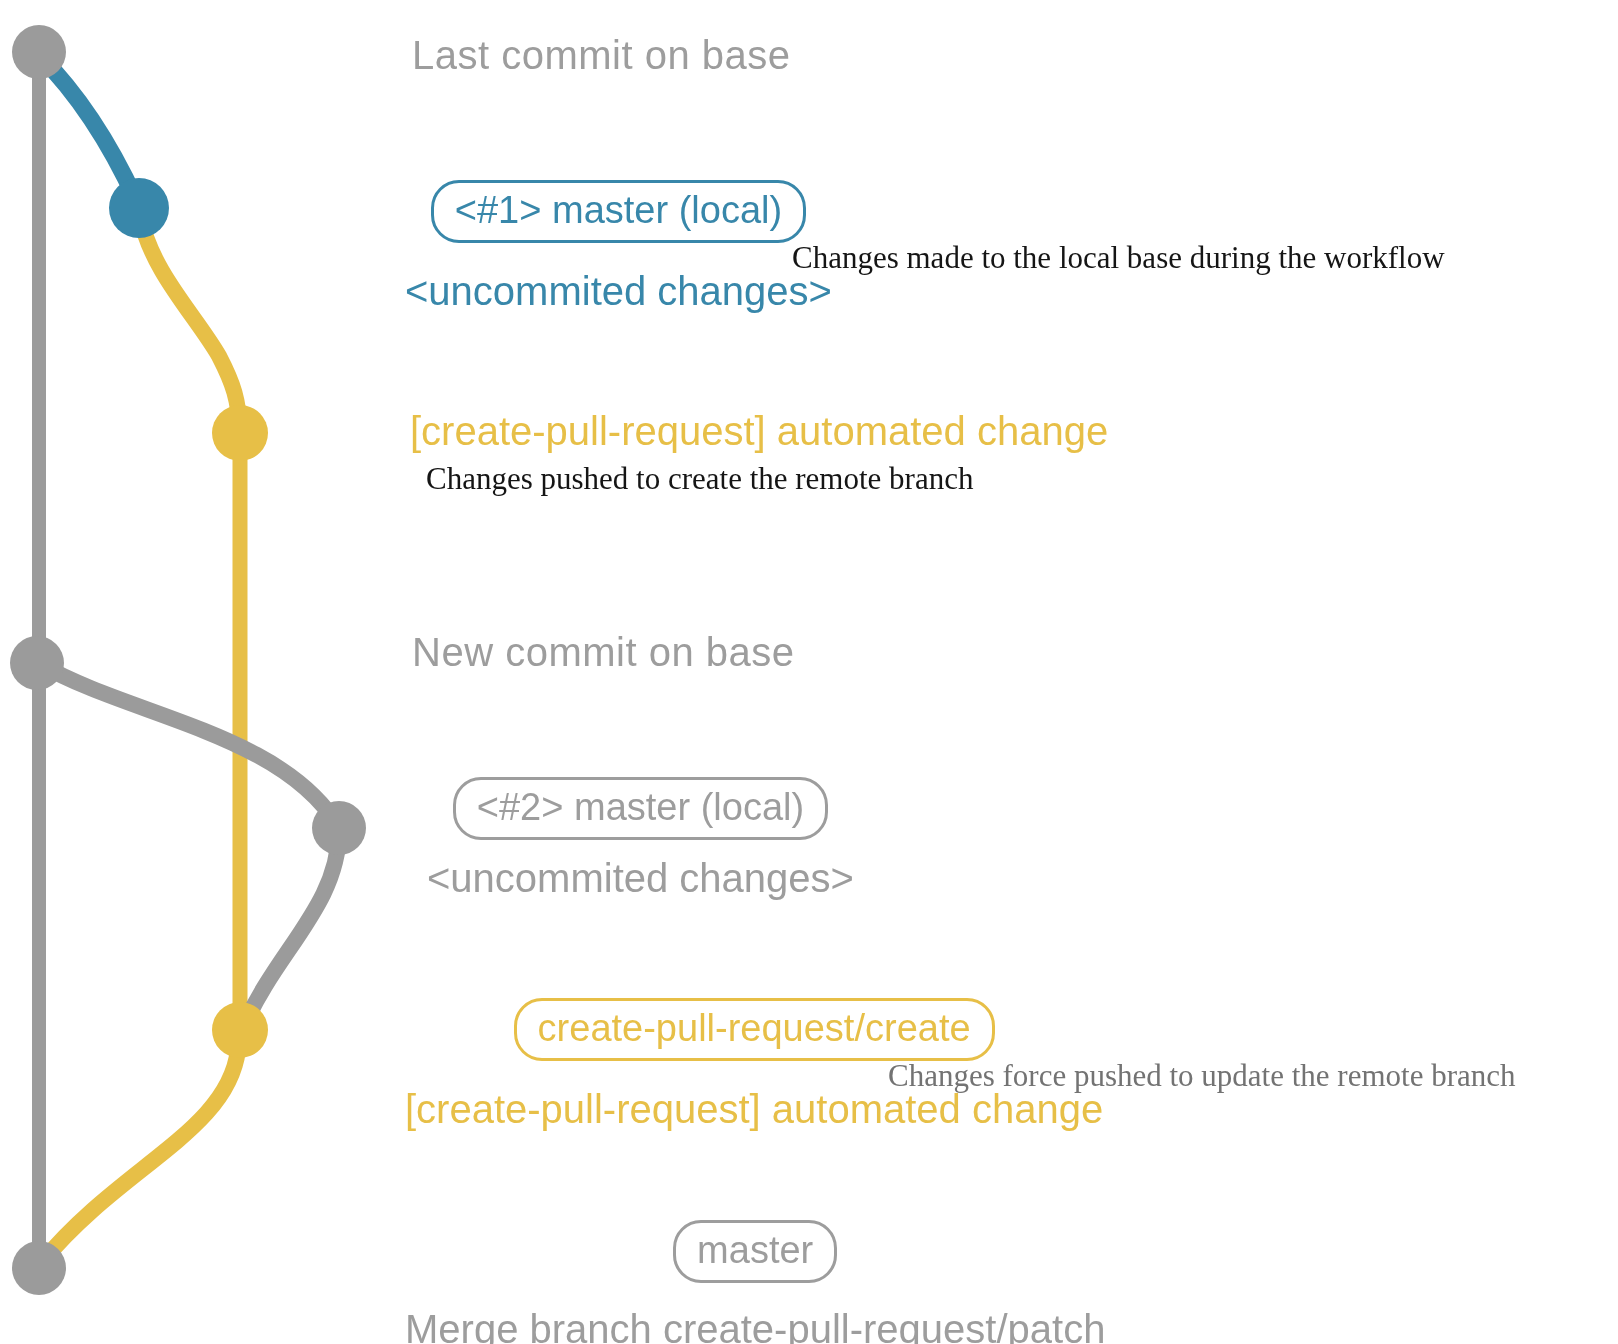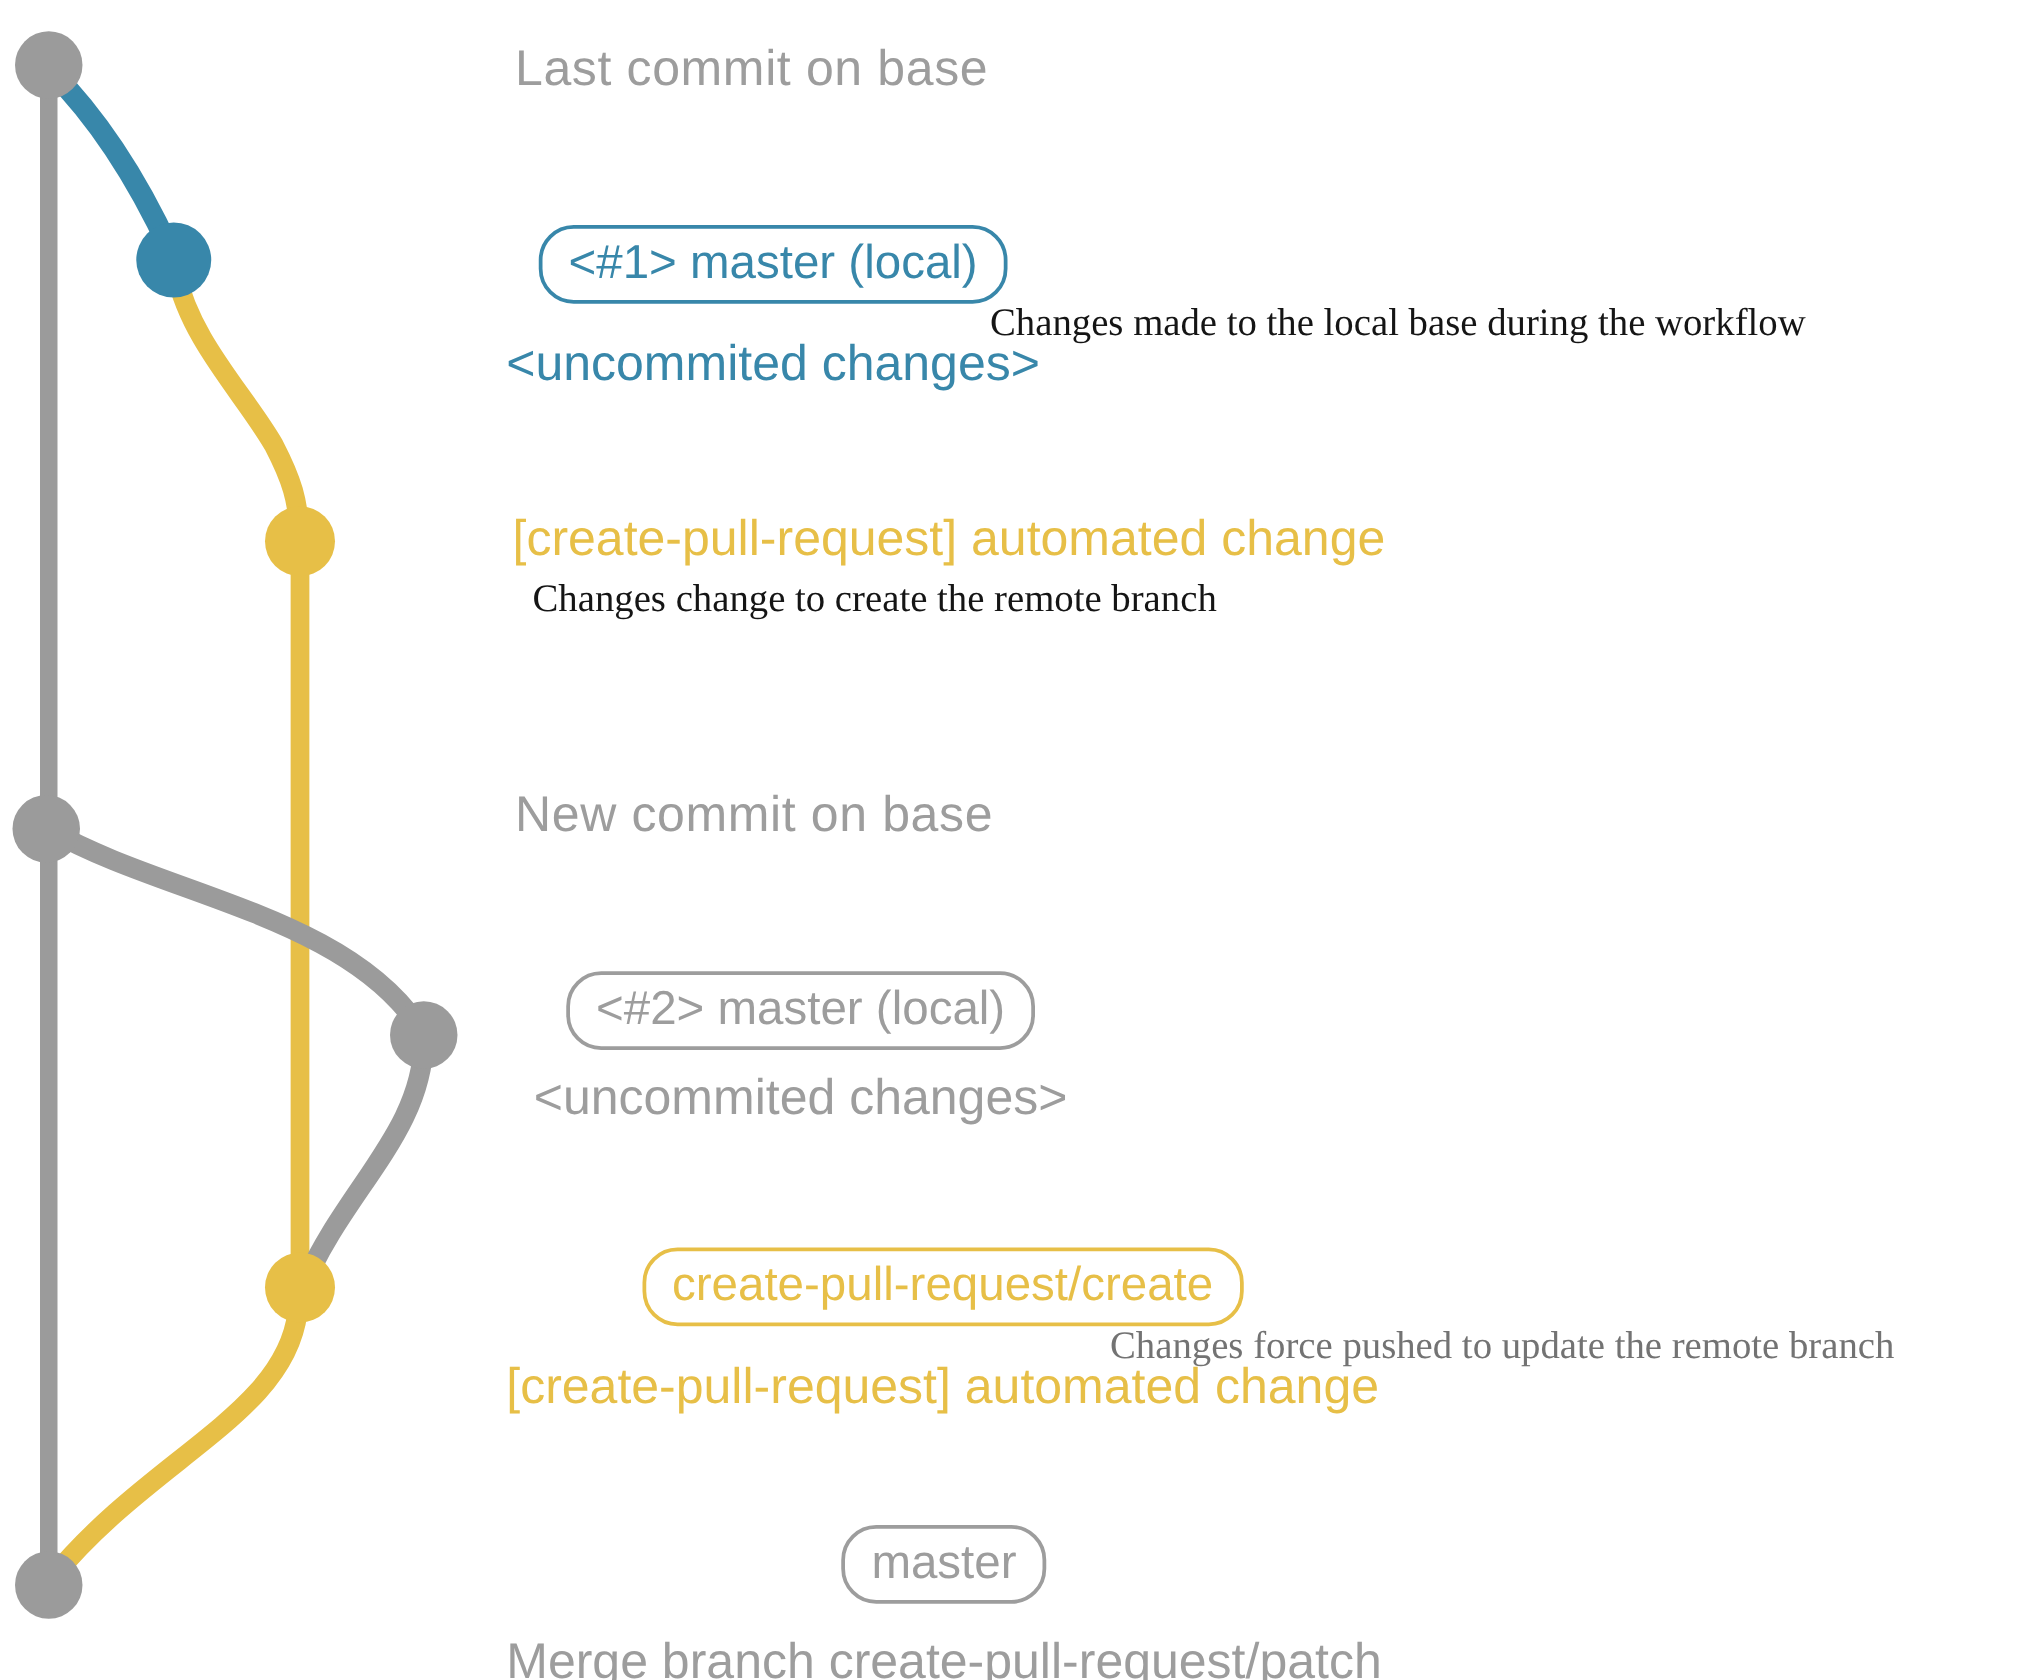--- a/index.html
+++ b/index.html
@@ -67,21 +67,21 @@
 
   <div class="abs hdr" style="left: 412px; top: 33px; color: rgb(157, 157, 157);">Last commit on base</div>
 
   <div class="abs labelrow" style="left:405px;top:180px;gap:26px;">
     <span class="badge" style="color: rgb(56, 135, 170);">&lt;#1&gt; master (local)</span>
     <span class="note" style="color: rgb(56, 135, 170);">&lt;uncommited changes&gt;</span>
   </div>
   <div class="abs caption" style="left: 792px; top: 240px; color: rgb(21, 21, 21);">Changes made to the local base during the workflow</div>
 
   <div class="abs note" style="left: 410px; top: 409px; color: rgb(231, 191, 71);">[create-pull-request] automated change</div>
-  <div class="abs caption" style="left: 426px; top: 461px; color: rgb(21, 21, 21);">Changes change to create the remote branch</div>
+  <div class="abs caption" style="left: 426px; top: 461px; color: rgb(21, 21, 21);">Changes pushed to create the remote branch</div>
 
   <div class="abs hdr" style="left: 412px; top: 630px; color: rgb(157, 157, 157);">New commit on base</div>
 
   <div class="abs labelrow" style="left:427px;top:777px;gap:16px;">
     <span class="badge" style="color: rgb(157, 157, 157);">&lt;#2&gt; master (local)</span>
     <span class="note" style="color: rgb(157, 157, 157);">&lt;uncommited changes&gt;</span>
   </div>
 
   <div class="abs labelrow" style="left:405px;top:998px;gap:26px;">
     <span class="badge" style="color: rgb(231, 191, 71);">create-pull-request/create</span>

